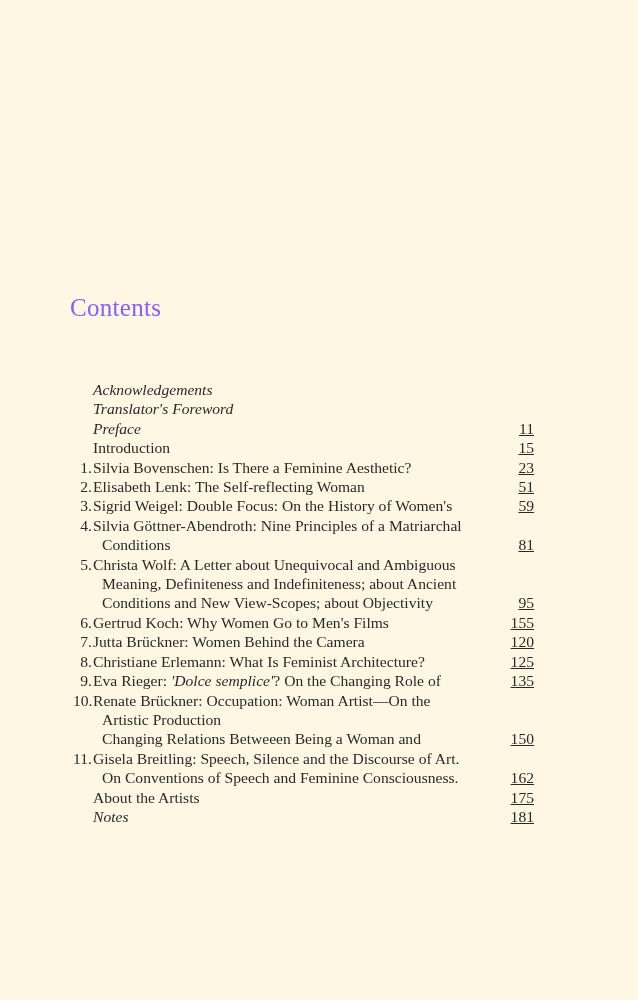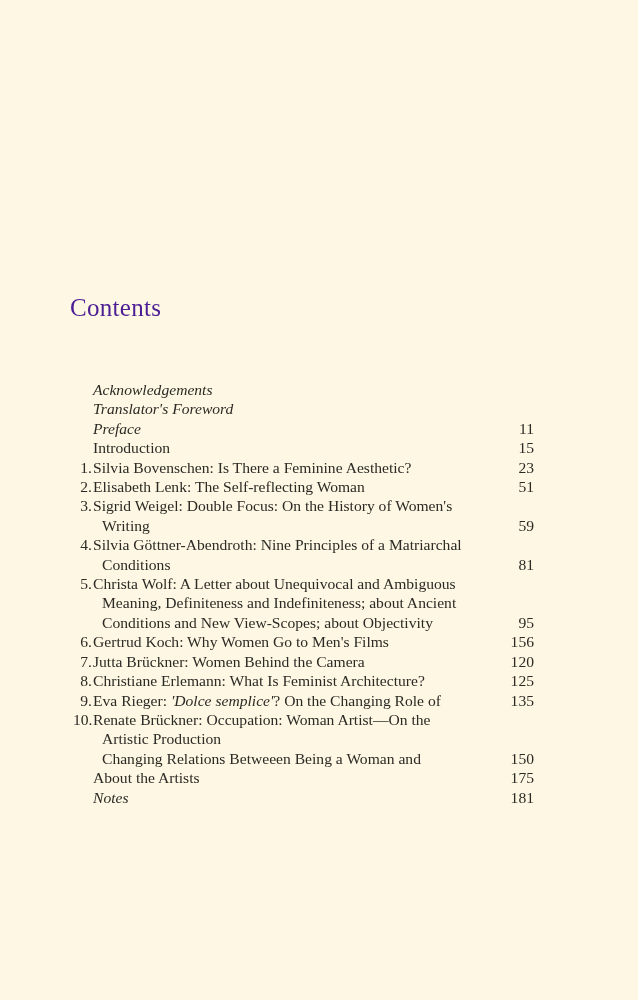--- a/index.html
+++ b/index.html
@@ -9,32 +9,32 @@
       position: relative;
       overflow: hidden;
       color: #2b2a25;
       font-family: "Liberation Serif", "DejaVu Serif", serif;
     }
     .page-title {
       position: absolute;
       left: 70px; top: 294px;
       font-size: 25px;
       letter-spacing: 0.3px;
-      color: #4c1d95;
+      color: #8b5cf6;
       margin: 0; font-weight: normal;
     }
     .toc {
       position: absolute;
       left: 74px; top: 380px;
       width: 460px;
     }
     .entry { position: relative; font-size: 15.6px; line-height: 19.4px; }
     .line { display: flex; justify-content: space-between; align-items: flex-end; }
     .line .txt { white-space: nowrap; }
-    .pg { position: absolute; right: 0; bottom: 0; text-align: right; width: 40px; }
+    .pg { position: absolute; right: 0; bottom: 0; text-align: right; width: 40px; text-decoration: underline; }
     .num { display: inline-block; width: 18px; text-align: right; margin-right: 1px; }
     .num.wide { width: 19px; margin-left: -1px; }
     .plain { padding-left: 19px; }
     .cont { padding-left: 28px; }
     .italic { font-style: italic; }
   </style>
 </head>
 <body>
 
 <h1 class="page-title">Contents</h1>
@@ -78,23 +78,20 @@
     <div class="line">
         <span class="txt"><span class="num">2.</span><span>Elisabeth Lenk: The Self-reflecting Woman</span></span>
       </div>
     <span class="pg">51</span>
   </div>
 
   <div class="entry">
     <div class="line">
         <span class="txt"><span class="num">3.</span><span>Sigrid Weigel: Double Focus: On the History of Women's</span></span>
       </div>
-    <div class="line cont">
-        <span class="txt">Writing</span>
-      </div>
     <span class="pg">59</span>
   </div>
 
   <div class="entry">
     <div class="line">
         <span class="txt"><span class="num">4.</span><span>Silvia Göttner-Abendroth: Nine Principles of a Matriarchal</span></span>
       </div>
     <div class="line cont">
         <span class="txt">Conditions</span>
       </div>
@@ -111,21 +108,21 @@
     <div class="line cont">
         <span class="txt">Conditions and New View-Scopes; about Objectivity</span>
       </div>
     <span class="pg">95</span>
   </div>
 
   <div class="entry">
     <div class="line">
         <span class="txt"><span class="num">6.</span><span>Gertrud Koch: Why Women Go to Men's Films</span></span>
       </div>
-    <span class="pg">156</span>
+    <span class="pg">155</span>
   </div>
 
   <div class="entry">
     <div class="line">
         <span class="txt"><span class="num">7.</span><span>Jutta Brückner: Women Behind the Camera</span></span>
       </div>
     <span class="pg">120</span>
   </div>
 
   <div class="entry">
@@ -148,20 +145,29 @@
       </div>
     <div class="line cont">
         <span class="txt">Artistic Production</span>
       </div>
     <div class="line cont">
         <span class="txt">Changing Relations Betweeen Being a Woman and</span>
       </div>
     <span class="pg">150</span>
   </div>
 
+  <div class="entry">
+    <div class="line">
+        <span class="txt"><span class="num wide">11.</span><span>Gisela Breitling: Speech, Silence and the Discourse of Art.</span></span>
+      </div>
+    <div class="line cont">
+        <span class="txt">On Conventions of Speech and Feminine Consciousness.</span>
+      </div>
+    <span class="pg">162</span>
+  </div>
 
   <div class="entry">
     <div class="line plain">
         <span class="txt">About the Artists</span>
       </div>
     <span class="pg">175</span>
   </div>
 
 
   <div class="entry">

